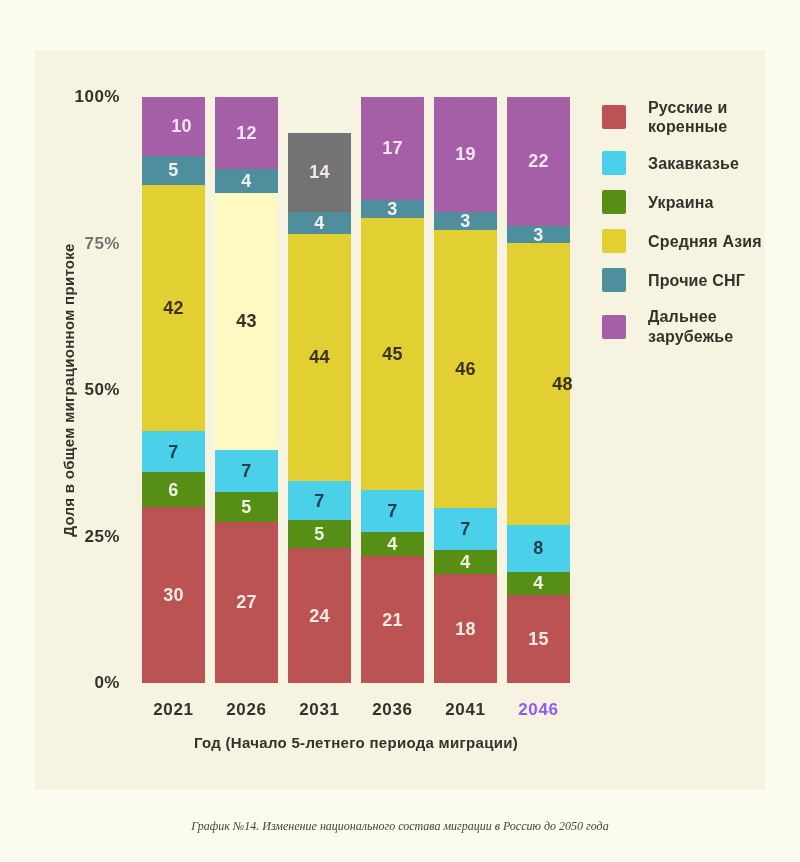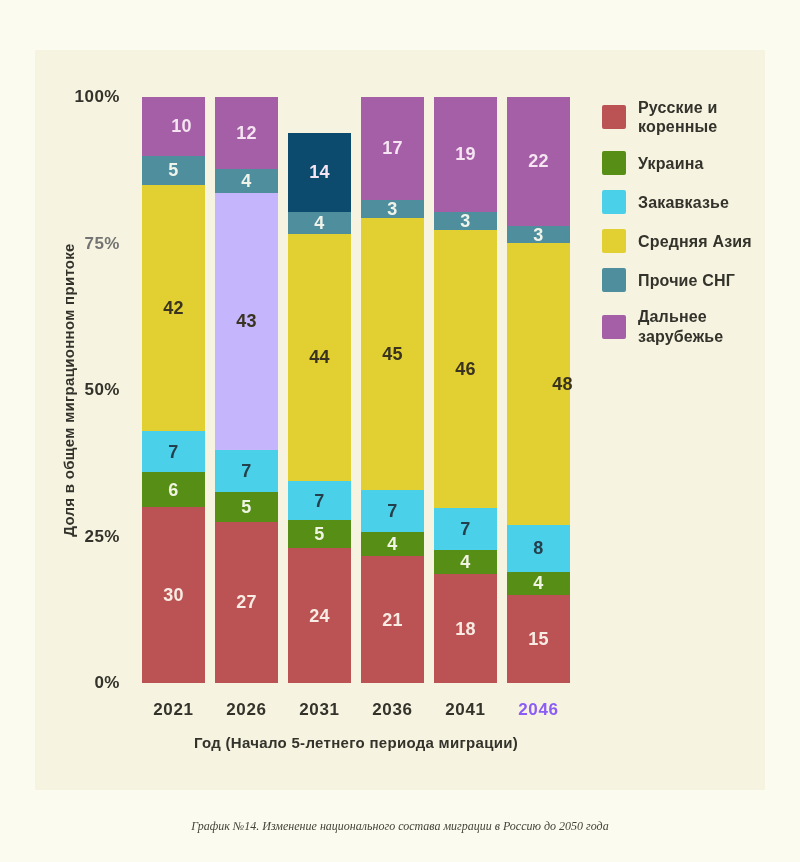--- a/index.html
+++ b/index.html
@@ -54,21 +54,21 @@
     position: absolute; left: 33px; top: 340px;
     transform: translate(-50%, -50%) rotate(-90deg);
     white-space: nowrap; font-size: 15px; font-weight: 700;
     letter-spacing: 0.02em;
   }
   
   .legend {
     position: absolute; left: 567px; top: 48px; width: 165px;
     display: flex; flex-direction: column; gap: 15px;
   }
-  .legend-item { display: flex; align-items: center; gap: 12px; }
+  .legend-item { display: flex; align-items: center; gap: 22px; }
   .legend-swatch {
     width: 24px; height: 24px; border-radius: 2px; flex: none;
   }
   .legend-label {
     font-size: 16px; font-weight: 700; line-height: 1.2;
     letter-spacing: 0.01em; max-width: 115px;
   }
   
   .caption {
     position: absolute; left: 0; top: 790px; width: 800px; height: 72px;
@@ -111,35 +111,35 @@
             <span class="seg-label" style="color: rgb(248, 235, 227);">30</span>
           </div>
         </div>
         <div class="bar-column" style="left: 73px;">
           <div class="bar-segment" style="height: 12.2449%; background: rgb(165, 95, 167);">
             <span class="seg-label" style="color: rgb(245, 228, 241);">12</span>
           </div>
           <div class="bar-segment" style="height: 4.08163%; background: rgb(78, 142, 157);">
             <span class="seg-label" style="color: rgb(239, 243, 234);">4</span>
           </div>
-          <div class="bar-segment" style="height: 43.8776%; background: #c4b5fd;">
+          <div class="bar-segment" style="height: 43.8776%; background: #fef9c3;">
             <span class="seg-label" style="color: rgb(57, 51, 31);">43</span>
           </div>
           <div class="bar-segment" style="height: 7.14286%; background: rgb(75, 208, 233);">
             <span class="seg-label" style="color: rgb(36, 64, 77);">7</span>
           </div>
           <div class="bar-segment" style="height: 5.10204%; background: rgb(87, 142, 21);">
             <span class="seg-label" style="color: rgb(240, 244, 226);">5</span>
           </div>
           <div class="bar-segment" style="height: 27.551%; background: rgb(187, 83, 85);">
             <span class="seg-label" style="color: rgb(248, 235, 227);">27</span>
           </div>
         </div>
         <div class="bar-column" style="left: 146px;">
-          <div class="bar-segment" style="height: 14.2857%; background: #0c4a6e; margin-top: 36px;">
+          <div class="bar-segment" style="height: 14.2857%; background: #737373; margin-top: 36px;">
             <span class="seg-label" style="color: rgb(245, 228, 241);">14</span>
           </div>
           <div class="bar-segment" style="height: 4.08163%; background: rgb(78, 142, 157);">
             <span class="seg-label" style="color: rgb(239, 243, 234);">4</span>
           </div>
           <div class="bar-segment" style="height: 44.898%; background: rgb(226, 207, 49);">
             <span class="seg-label" style="color: rgb(57, 51, 31);">44</span>
           </div>
           <div class="bar-segment" style="height: 7.14286%; background: rgb(75, 208, 233);">
             <span class="seg-label" style="color: rgb(36, 64, 77);">7</span>
@@ -212,26 +212,26 @@
           </div>
         </div>
       </div>
     <div class="x-title" style="color: rgb(51, 50, 43);">Год (Начало 5-летнего периода миграции)</div>
     <div class="legend">
         <div class="legend-item">
           <span class="legend-swatch" style="background: rgb(187, 83, 85);"></span>
           <span class="legend-label" style="color: rgb(51, 50, 43);">Русские и коренные</span>
         </div>
         <div class="legend-item">
+          <span class="legend-swatch" style="background: rgb(75, 208, 233);"></span>
+          <span class="legend-label" style="color: rgb(51, 50, 43);">Закавказье</span>
+        </div>
+        <div class="legend-item">
           <span class="legend-swatch" style="background: rgb(87, 142, 21);"></span>
           <span class="legend-label" style="color: rgb(51, 50, 43);">Украина</span>
-        </div>
-        <div class="legend-item">
-          <span class="legend-swatch" style="background: rgb(75, 208, 233);"></span>
-          <span class="legend-label" style="color: rgb(51, 50, 43);">Закавказье</span>
         </div>
         <div class="legend-item">
           <span class="legend-swatch" style="background: rgb(226, 207, 49);"></span>
           <span class="legend-label" style="color: rgb(51, 50, 43);">Средняя Азия</span>
         </div>
         <div class="legend-item">
           <span class="legend-swatch" style="background: rgb(78, 142, 157);"></span>
           <span class="legend-label" style="color: rgb(51, 50, 43);">Прочие СНГ</span>
         </div>
         <div class="legend-item">

